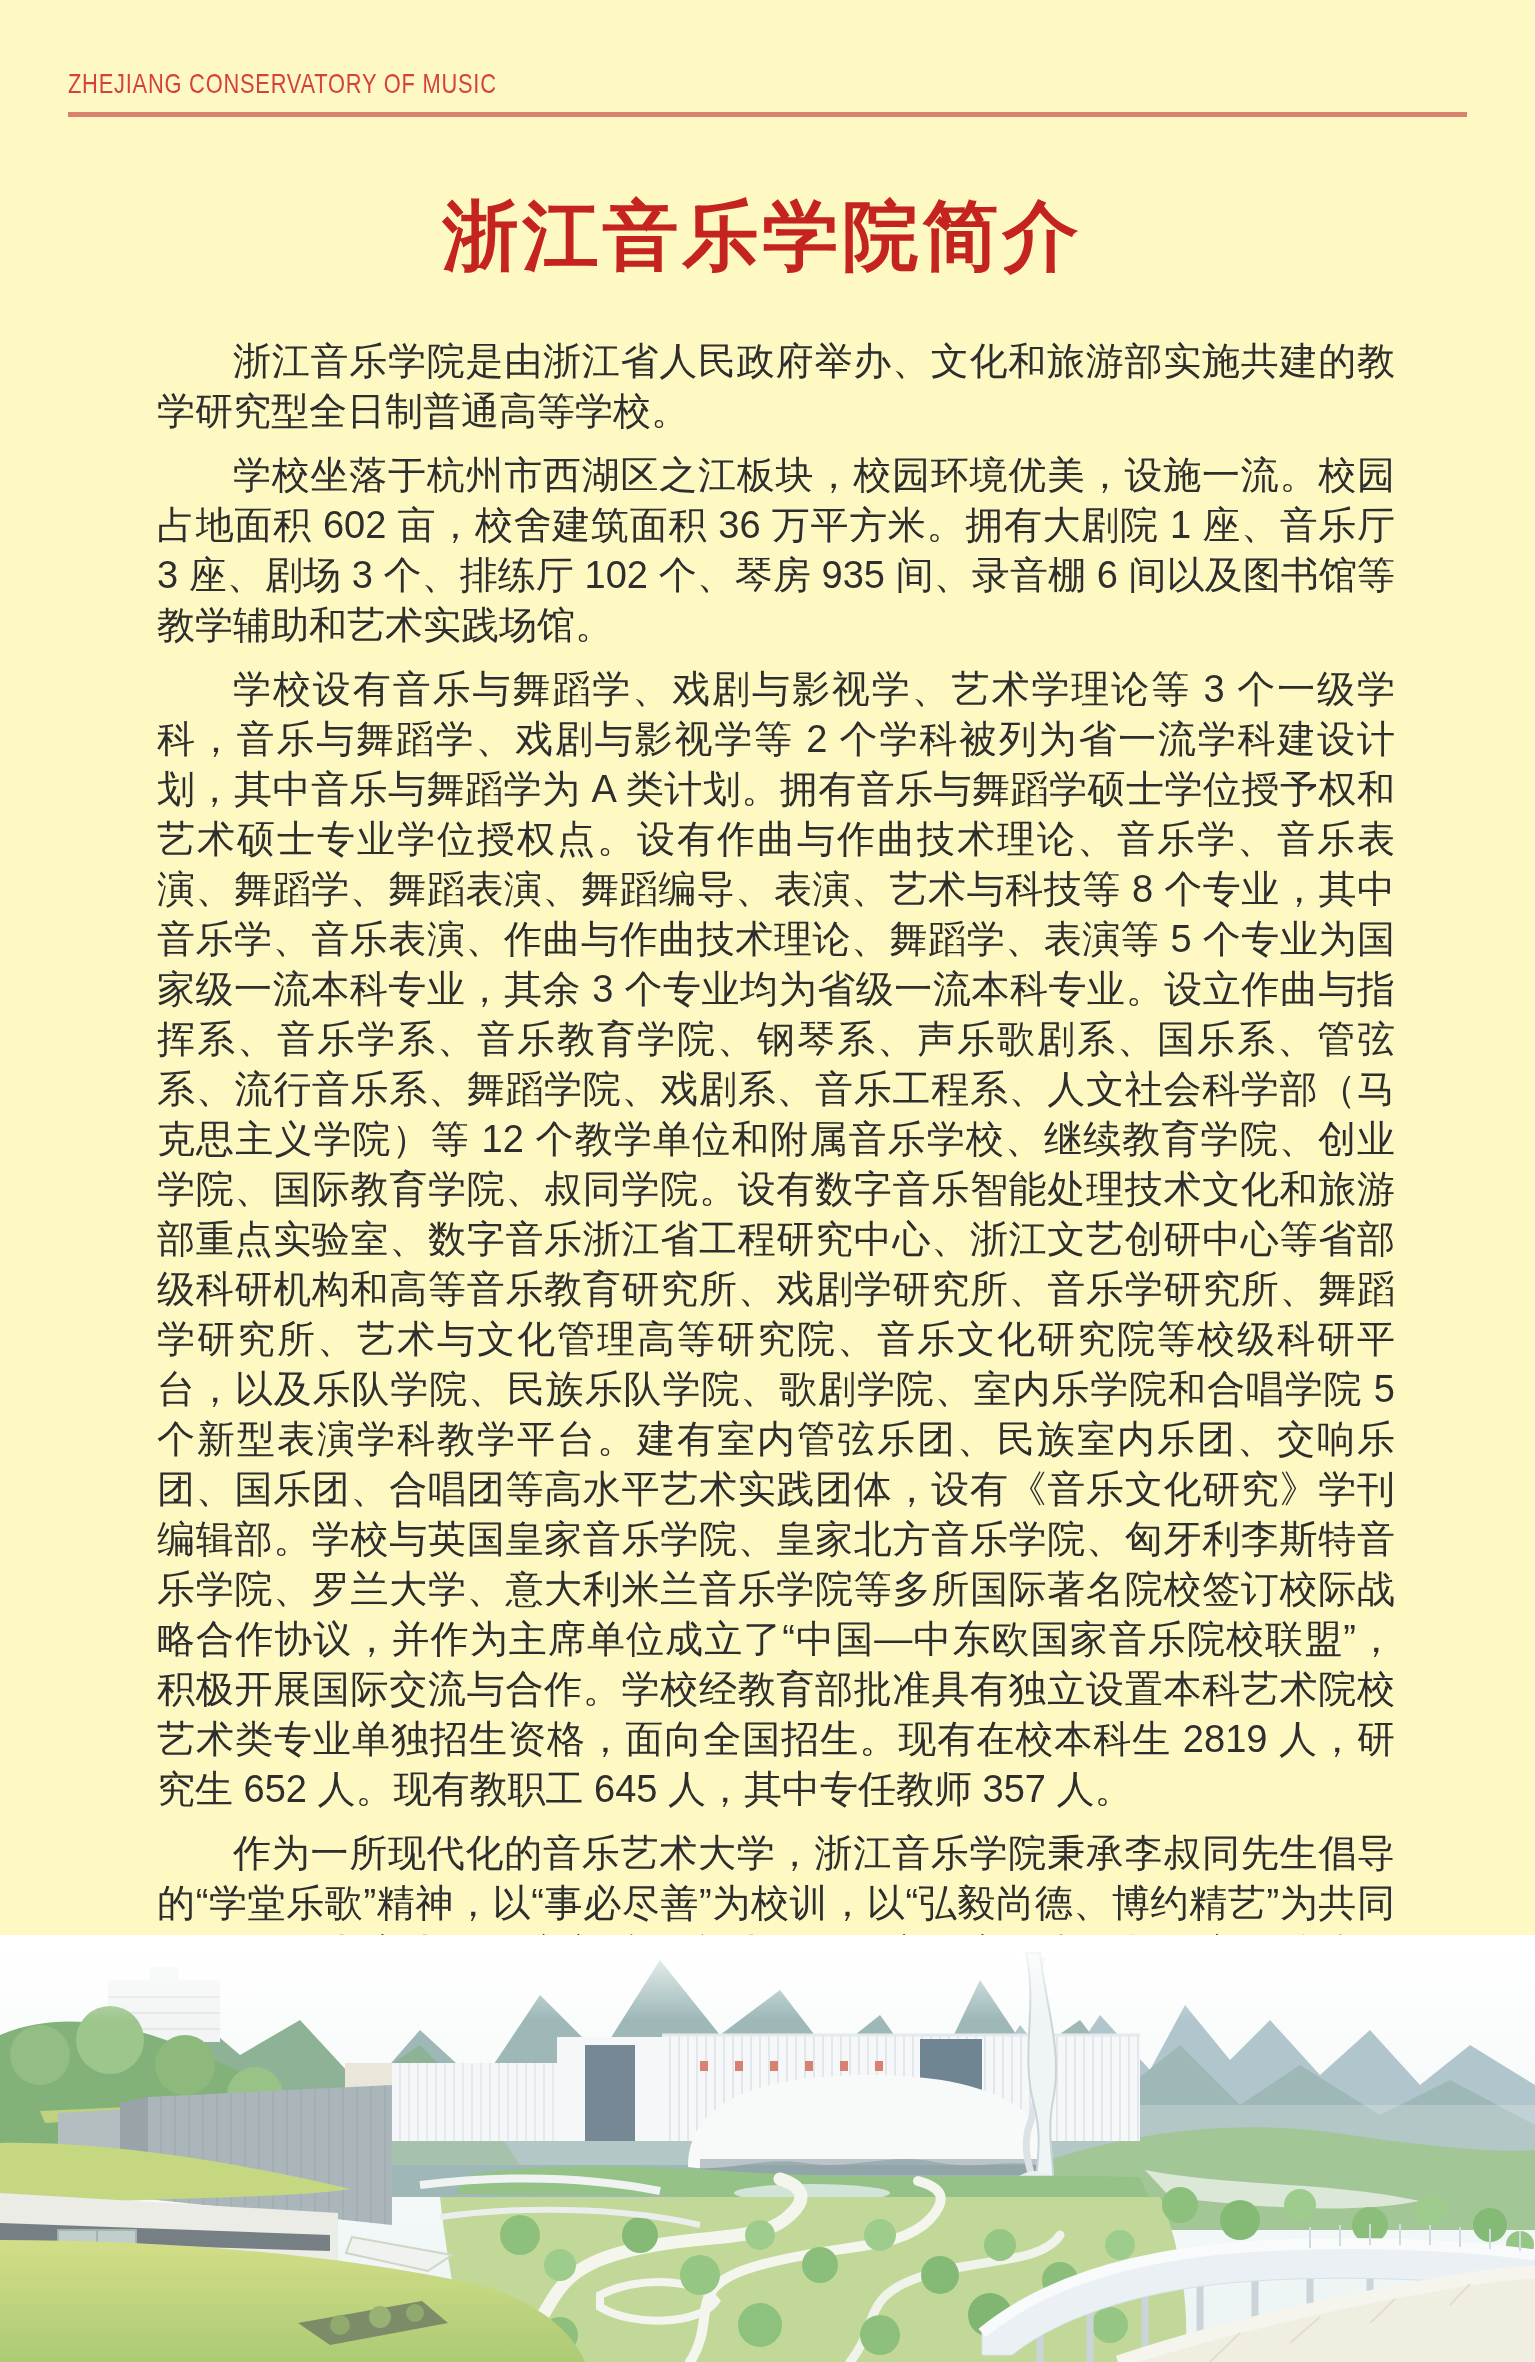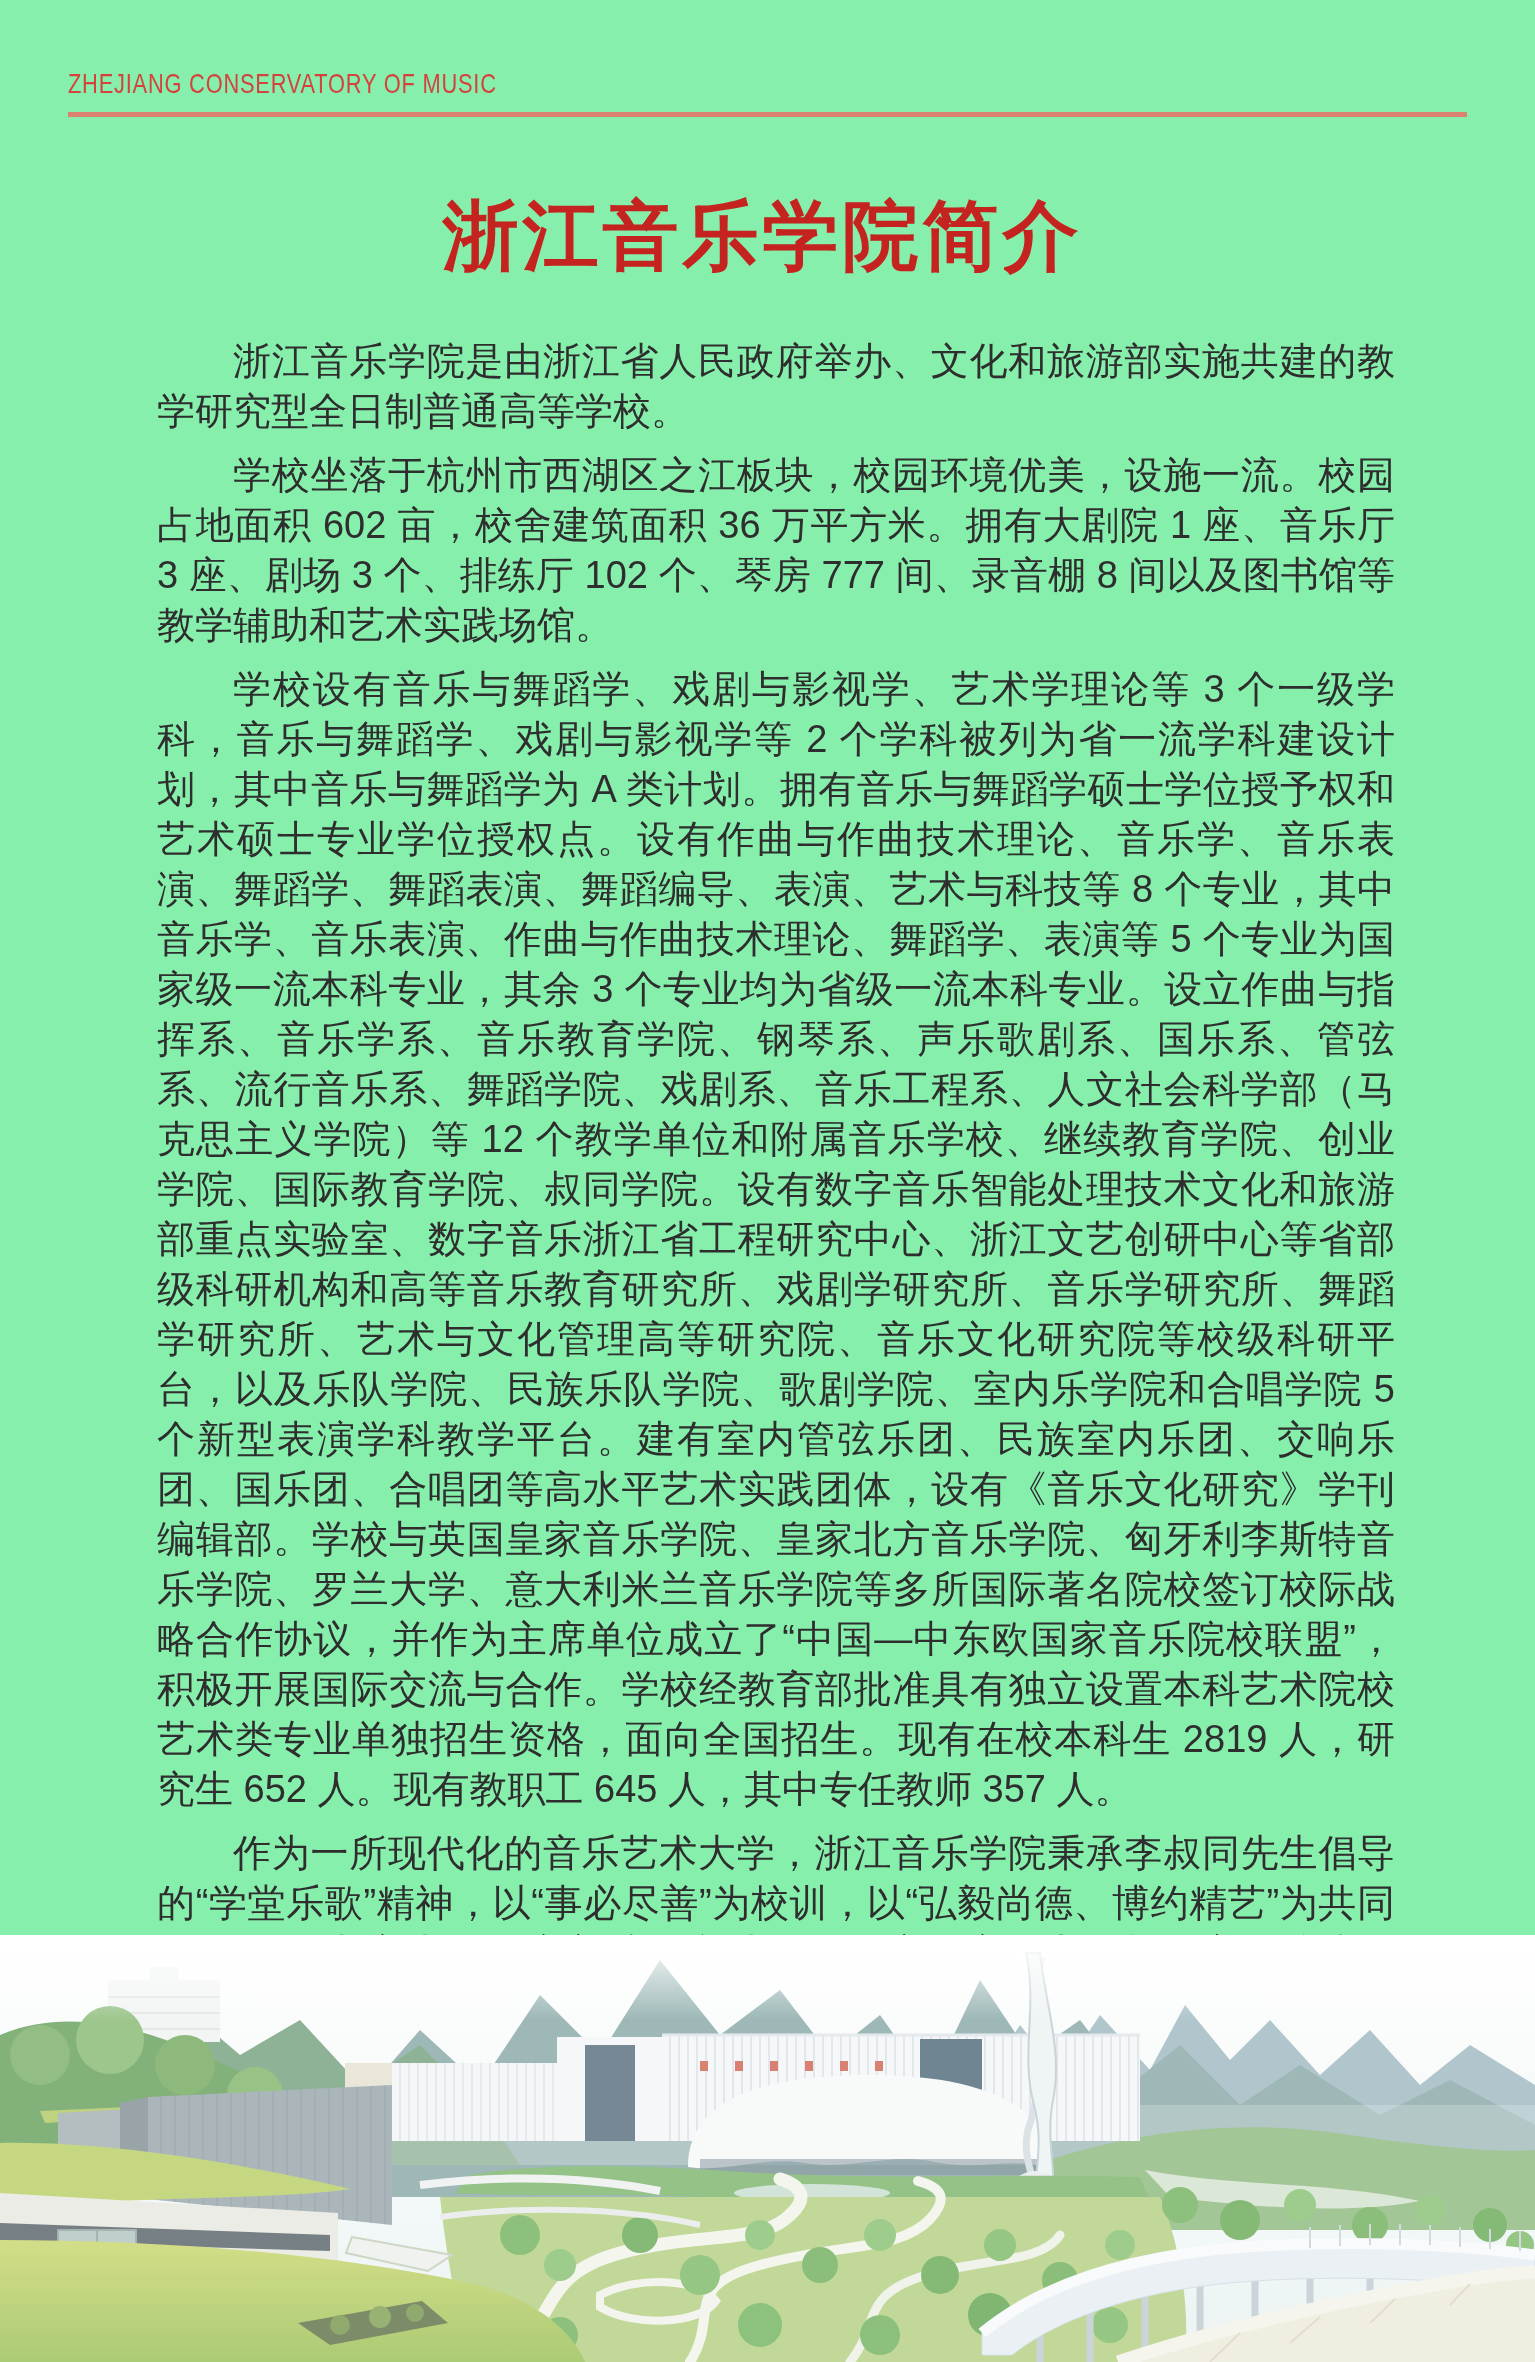--- a/index.html
+++ b/index.html
@@ -1,17 +1,17 @@
 <!DOCTYPE html>
 <html><head>
 <meta charset="utf-8">
 <style>
   html,body{margin:0;padding:0;background:#ffffff;}
   .page{
-    position:relative;width:1535px;height:2362px;background:#86efac;overflow:hidden;
+    position:relative;width:1535px;height:2362px;background:#fef9c3;overflow:hidden;
     font-family:"Liberation Sans","DejaVu Sans",sans-serif;
   }
   .brand{
     position:absolute;left:68px;top:68px;font-size:28px;color:#d5423e;
     letter-spacing:1px;white-space:nowrap;transform:scaleX(.78);transform-origin:left center;
   }
   .rule{position:absolute;left:68px;top:112px;width:1399px;height:5px;background:#db8170;}
   .title{
     position:absolute;left:0;right:10px;top:186px;margin:0;text-align:center;
     font-family:"Liberation Serif","DejaVu Serif",serif;font-weight:bold;
@@ -30,21 +30,21 @@
 
 <div class="page">
 
   <div class="brand">ZHEJIANG CONSERVATORY OF MUSIC</div>
   <div class="rule"></div>
 
   <h1 class="title">浙江音乐学院简介</h1>
 
   <div class="content">
     <p>浙江音乐学院是由浙江省人民政府举办、文化和旅游部实施共建的教学研究型全日制普通高等学校。</p>
-    <p>学校坐落于杭州市西湖区之江板块，校园环境优美，设施一流。校园占地面积 602 亩，校舍建筑面积 36 万平方米。拥有大剧院 1 座、音乐厅 3 座、剧场 3 个、排练厅 102 个、琴房 777 间、录音棚 8 间以及图书馆等教学辅助和艺术实践场馆。</p>
+    <p>学校坐落于杭州市西湖区之江板块，校园环境优美，设施一流。校园占地面积 602 亩，校舍建筑面积 36 万平方米。拥有大剧院 1 座、音乐厅 3 座、剧场 3 个、排练厅 102 个、琴房 935 间、录音棚 6 间以及图书馆等教学辅助和艺术实践场馆。</p>
     <p>学校设有音乐与舞蹈学、戏剧与影视学、艺术学理论等 3 个一级学科，音乐与舞蹈学、戏剧与影视学等 2 个学科被列为省一流学科建设计划，其中音乐与舞蹈学为 A 类计划。拥有音乐与舞蹈学硕士学位授予权和艺术硕士专业学位授权点。设有作曲与作曲技术理论、音乐学、音乐表演、舞蹈学、舞蹈表演、舞蹈编导、表演、艺术与科技等 8 个专业，其中音乐学、音乐表演、作曲与作曲技术理论、舞蹈学、表演等 5 个专业为国家级一流本科专业，其余 3 个专业均为省级一流本科专业。设立作曲与指挥系、音乐学系、音乐教育学院、钢琴系、声乐歌剧系、国乐系、管弦系、流行音乐系、舞蹈学院、戏剧系、音乐工程系、人文社会科学部（马克思主义学院）等 12 个教学单位和附属音乐学校、继续教育学院、创业学院、国际教育学院、叔同学院。设有数字音乐智能处理技术文化和旅游部重点实验室、数字音乐浙江省工程研究中心、浙江文艺创研中心等省部级科研机构和高等音乐教育研究所、戏剧学研究所、音乐学研究所、舞蹈学研究所、艺术与文化管理高等研究院、音乐文化研究院等校级科研平台，以及乐队学院、民族乐队学院、歌剧学院、室内乐学院和合唱学院 5 个新型表演学科教学平台。建有室内管弦乐团、民族室内乐团、交响乐团、国乐团、合唱团等高水平艺术实践团体，设有《音乐文化研究》学刊编辑部。学校与英国皇家音乐学院、皇家北方音乐学院、匈牙利李斯特音乐学院、罗兰大学、意大利米兰音乐学院等多所国际著名院校签订校际战略合作协议，并作为主席单位成立了“中国—中东欧国家音乐院校联盟”，积极开展国际交流与合作。学校经教育部批准具有独立设置本科艺术院校艺术类专业单独招生资格，面向全国招生。现有在校本科生 2819 人，研究生 652 人。现有教职工 645 人，其中专任教师 357 人。</p>
     <p>作为一所现代化的音乐艺术大学，浙江音乐学院秉承李叔同先生倡导的“学堂乐歌”精神，以“事必尽善”为校训，以“弘毅尚德、博约精艺”为共同价值观，以“高水平一流音乐学院”为目标，立足高起点规划，高标准建设和高水平办学，培养基础厚实、技艺精湛、特色鲜明、德艺双馨的优秀艺术人才，努力为国家建设和人类文明进步做出新贡献。</p>
   </div>
 
   <div class="photo">
     <svg viewBox="0 0 1535 427" preserveAspectRatio="none">
       <defs>
         <linearGradient id="sky" x1="0" y1="0" x2="0" y2="1">
           <stop offset="0" stop-color="#ffffff"></stop>
             <stop offset="1" stop-color="#e9f2f2"></stop>

